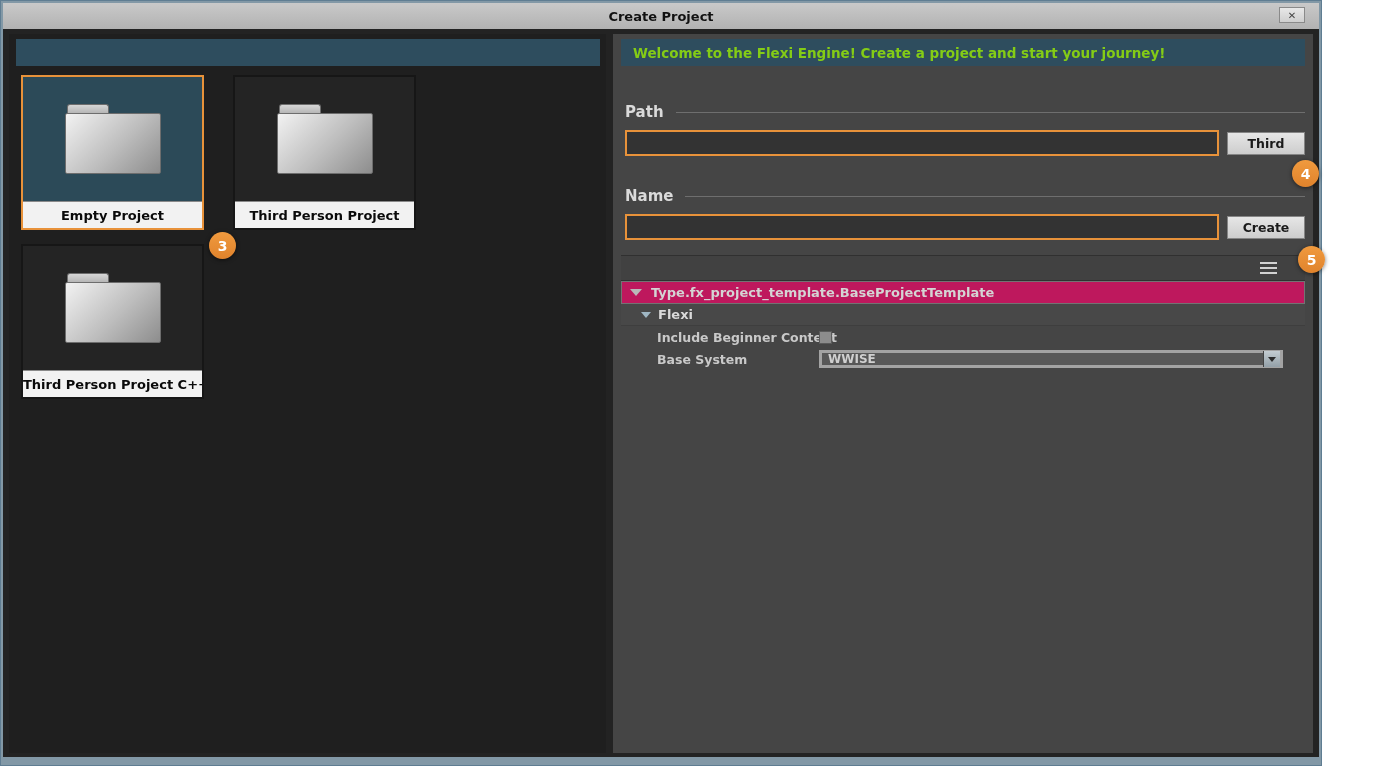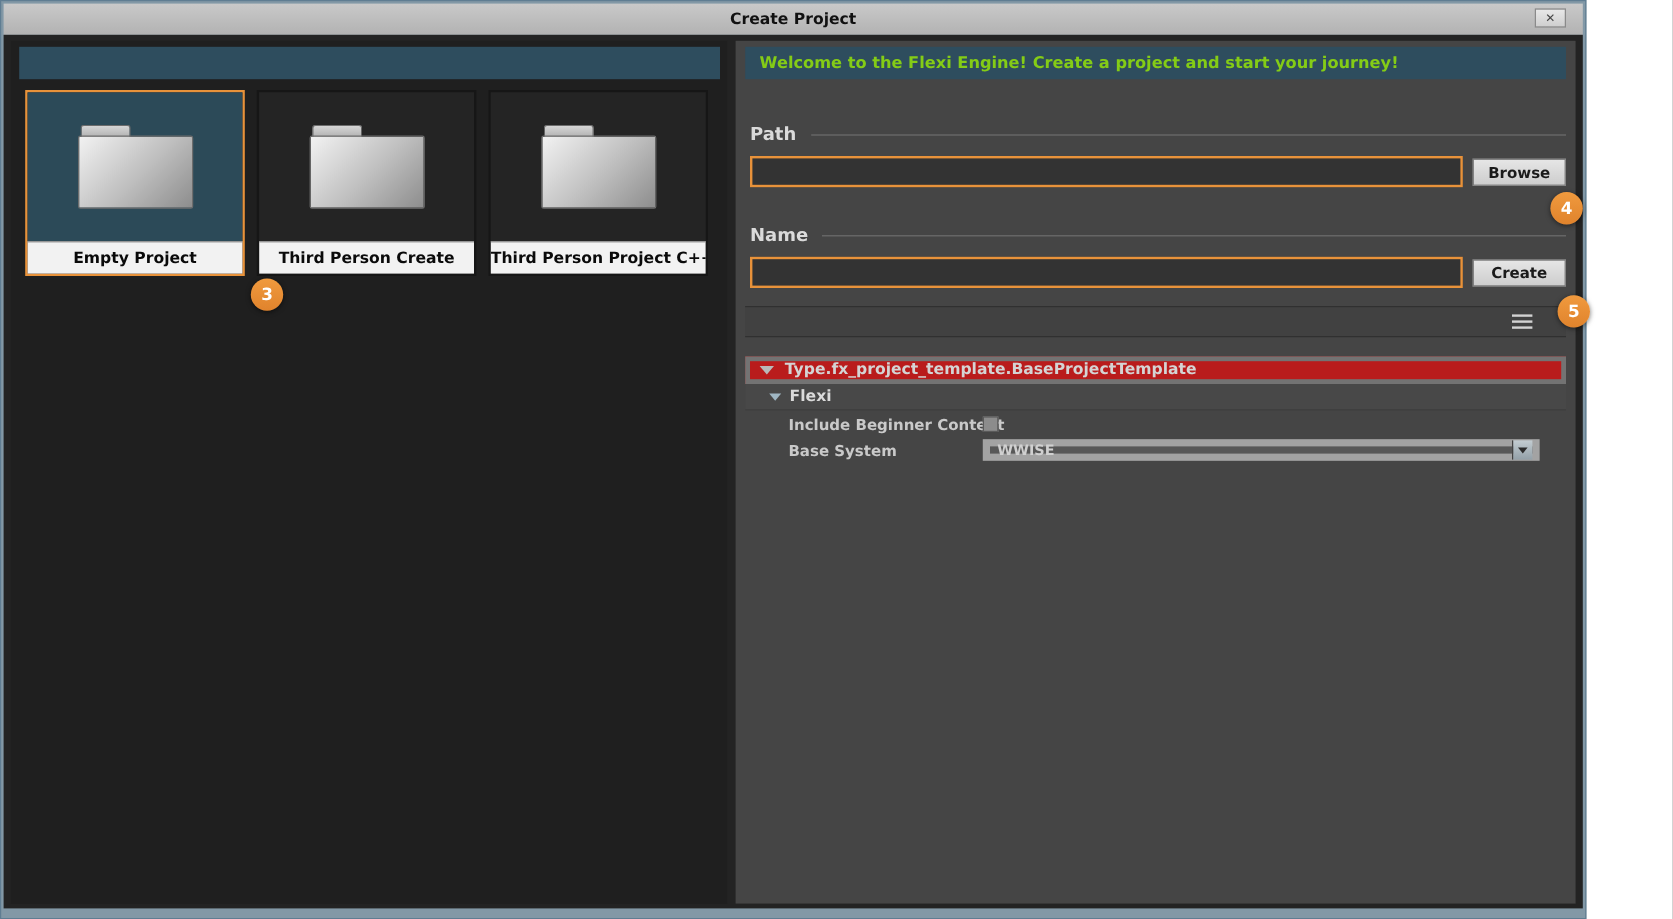--- a/index.html
+++ b/index.html
@@ -34,21 +34,21 @@
 
   
   .left-panel {
     position:absolute; left:6px; top:5px; width:597px; bottom:4px;
     background:#1f1f1f;
   }
   .left-header {
     height:27px; margin:5px 6px 0 7px; background:#2e4d5e;
   }
   .template-grid {
-    display:flex; flex-wrap:wrap; gap:14px 10px; padding:9px 12px;
+    display:flex; flex-wrap:wrap; gap:14px 29px; padding:9px 12px;
   }
   .tile {
     width:183px; background:#242424; border:2px solid #161616; cursor:pointer;
   }
   .tile.selected { border-color:#e8923a; }
   .tile-thumb {
     height:124px; background:#242424;
     display:flex; align-items:center; justify-content:center;
   }
   .tile.selected .tile-thumb { background:#2c4a58; }
@@ -107,22 +107,22 @@
   
   .props-toolbar {
     margin-top:15px; height:26px; background:#414141;
     border-top:1px solid #303030; border-bottom:1px solid #303030;
     display:flex; align-items:center; justify-content:flex-end; padding-right:28px;
   }
   .hamburger { width:17px; cursor:pointer; }
   .hamburger div { height:2px; background:#d2d2d2; margin:3px 0; }
 
   .type-header {
-    margin-top:16px; height:23px; background:#b91c1c;
-    border:4px solid #737373;
+    margin-top:0; height:23px; background:#be185d;
+    border:1px solid #737373;
     display:flex; align-items:center; padding-left:8px; cursor:pointer;
   }
   .tri-down {
     width:0; height:0; margin-right:9px;
     border-left:6px solid transparent; border-right:6px solid transparent;
     border-top:7px solid #b9b9b9;
   }
   .type-header-text { font-size:13px; font-weight:bold; color:#d4d4d4; }
 
   .section-row {
@@ -142,21 +142,21 @@
   .prop-label {
     width:162px; font-size:12.5px; font-weight:bold; color:#c9c9c9;
     white-space:nowrap;
   }
   .checkbox {
     width:13px; height:13px; background:#8c8c8c; border:1px solid #5a5a5a;
     cursor:pointer;
   }
   .dropdown {
     flex:1; margin-right:22px; height:18px; background:#585858;
-    border:6px solid #a3a3a3; display:flex; align-items:center; cursor:pointer;
+    border:3px solid #a3a3a3; display:flex; align-items:center; cursor:pointer;
   }
   .dropdown-value {
     flex:1; font-size:12px; font-weight:bold; color:#d0d0d0; padding-left:6px;
   }
   .dropdown-arrow-box {
     width:17px; height:16px; background:linear-gradient(#c3ccd1,#93a0a8);
     border-left:1px solid #424242;
     display:flex; align-items:center; justify-content:center;
   }
   .chev-down {
@@ -205,21 +205,21 @@
           <div class="tile-label">Empty Project</div>
         </div>
 
         <div class="tile">
           <div class="tile-thumb">
             <div class="folder">
               <div class="folder-tab"></div>
                 <div class="folder-body"></div>
             </div>
           </div>
-          <div class="tile-label">Third Person Create</div>
+          <div class="tile-label">Third Person Project</div>
         </div>
 
         <div class="tile">
           <div class="tile-thumb">
             <div class="folder">
               <div class="folder-tab"></div>
                 <div class="folder-body"></div>
             </div>
           </div>
           <div class="tile-label">Third Person Project C++</div>
@@ -233,21 +233,21 @@
 
       <div class="banner">
         <span>Welcome to the Flexi Engine! Create a project and start your journey!</span>
       </div>
 
       <div class="field-label path">
         <span>Path</span>
       </div>
       <div class="input-row">
         <input class="text-input" type="text" value="" style="">
-        <button class="btn">Browse</button>
+        <button class="btn">Third</button>
       </div>
 
       <div class="field-label name">
         <span>Name</span>
       </div>
       <div class="input-row">
         <input class="text-input" type="text" value="" style="">
         <button class="btn">Create</button>
       </div>
 

